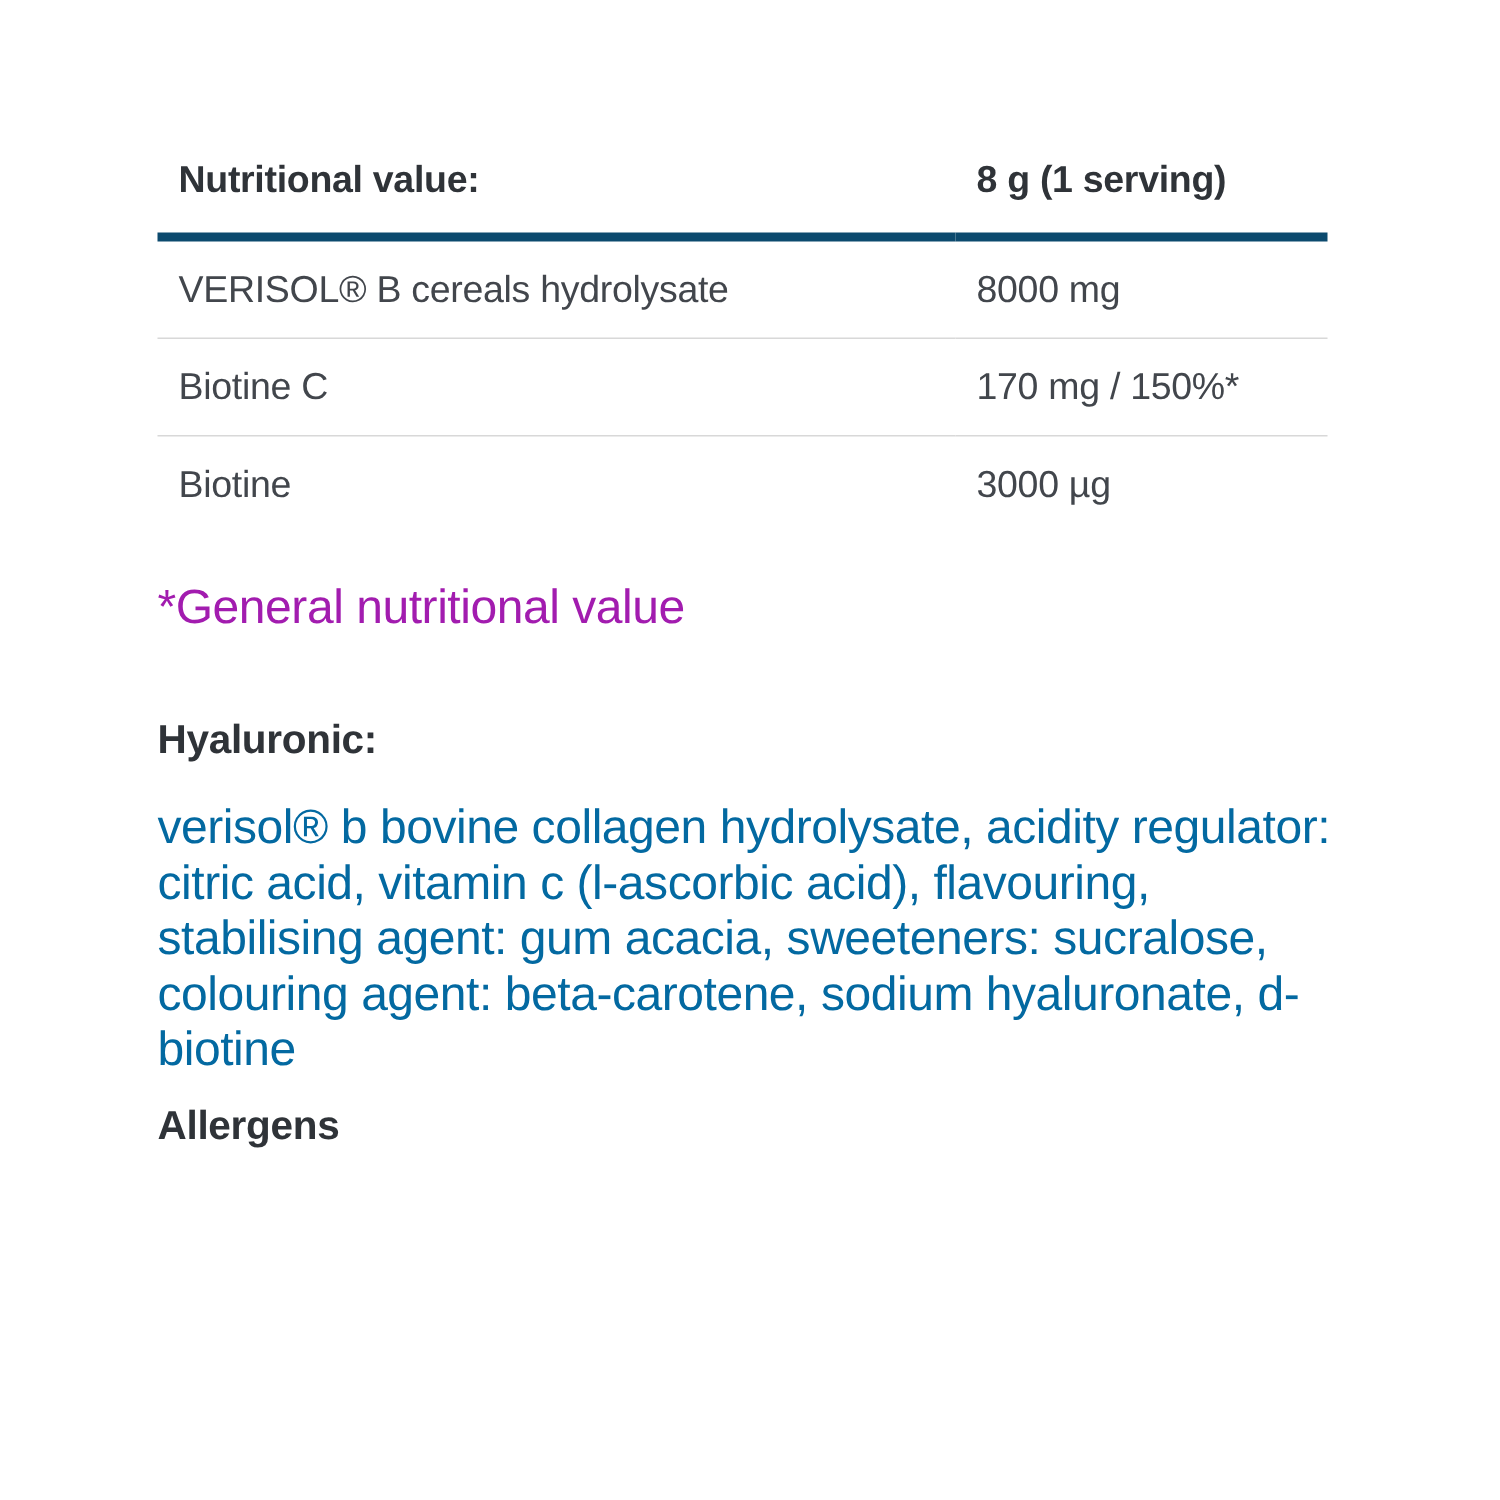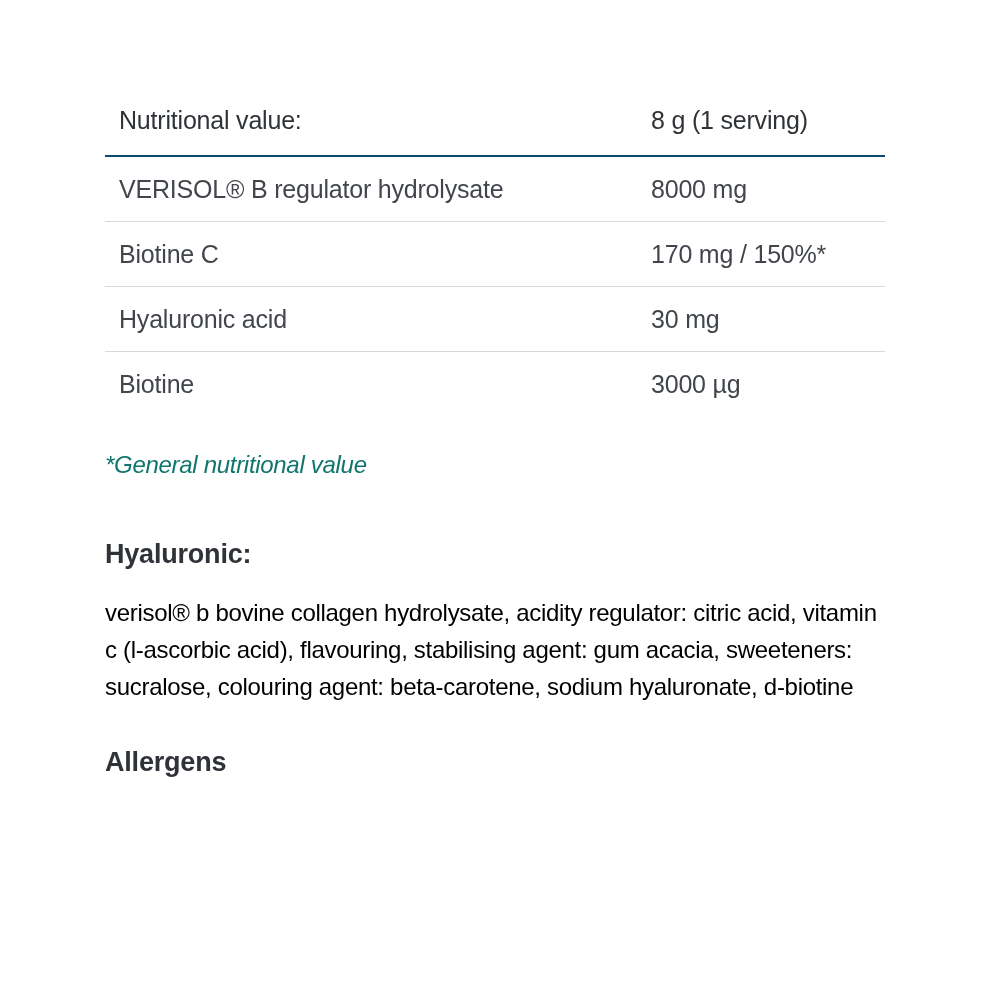--- a/index.html
+++ b/index.html
@@ -31,61 +31,60 @@
     font-size: 25px;
     line-height: 30px;
     letter-spacing: -0.2px;
     padding: 17px 10px 17px 14px;
   }
   table.nutri th:first-child,
   table.nutri td:first-child {
     width: 508px;
   }
   table.nutri thead th {
-    font-weight: 400;
+    font-weight: 700;
     color: #2f3338;
     padding-top: 2px;
     padding-bottom: 20px;
-    border-bottom: 2px solid #0c4a6e;
+    border-bottom: 6px solid #0c4a6e;
   }
   table.nutri tbody td {
     color: #42464c;
     font-weight: 400;
     border-bottom: 1px solid #d8d8d8;
   }
   table.nutri tbody tr:last-child td {
     border-bottom: none;
   }
   
   .footnote {
     margin: 34px 0 0 0;
-    font-size: 24px;
+    font-size: 32px;
     line-height: 30px;
-    font-style: italic;
     letter-spacing: -0.3px;
-    color: #0f766e;
+    color: #a21caf;
   }
   .section-heading {
     margin: 58px 0 0 0;
     font-size: 27px;
     line-height: 32px;
     font-weight: 700;
     letter-spacing: -0.2px;
     color: #2f3338;
   }
   .section-heading.allergens {
-    margin-top: 41px;
+    margin-top: 16px;
   }
   .body-text {
     margin: 24px 0 0 0;
     width: 782px;
-    font-size: 24px;
+    font-size: 32px;
     line-height: 37px;
     letter-spacing: -0.3px;
-    color: #000000;
+    color: #0369a1;
   }
   .body-text.allergen-note {
     margin-top: 22px;
     font-style: italic;
     font-weight: 700;
   }
 </style>
 </head>
 <body>
 
@@ -93,30 +92,26 @@
 
   <table class="nutri">
     <thead>
       <tr>
         <th>Nutritional value:</th>
         <th>8 g (1 serving)</th>
       </tr>
     </thead>
     <tbody>
       <tr>
-        <td>VERISOL® B regulator hydrolysate</td>
+        <td>VERISOL® B cereals hydrolysate</td>
         <td>8000 mg</td>
       </tr>
       <tr>
         <td>Biotine C</td>
         <td>170 mg / 150%*</td>
-      </tr>
-      <tr>
-        <td>Hyaluronic acid</td>
-        <td>30 mg</td>
       </tr>
       <tr>
         <td>Biotine</td>
         <td>3000 µg</td>
       </tr>
     </tbody>
   </table>
 
   <p class="footnote">*General nutritional value</p>
 

